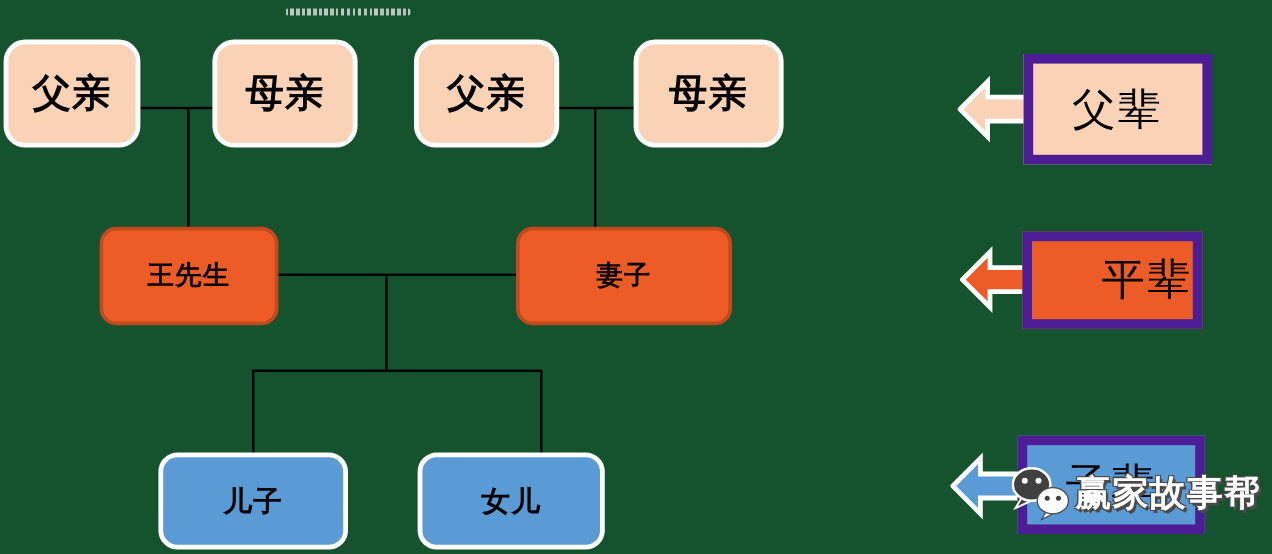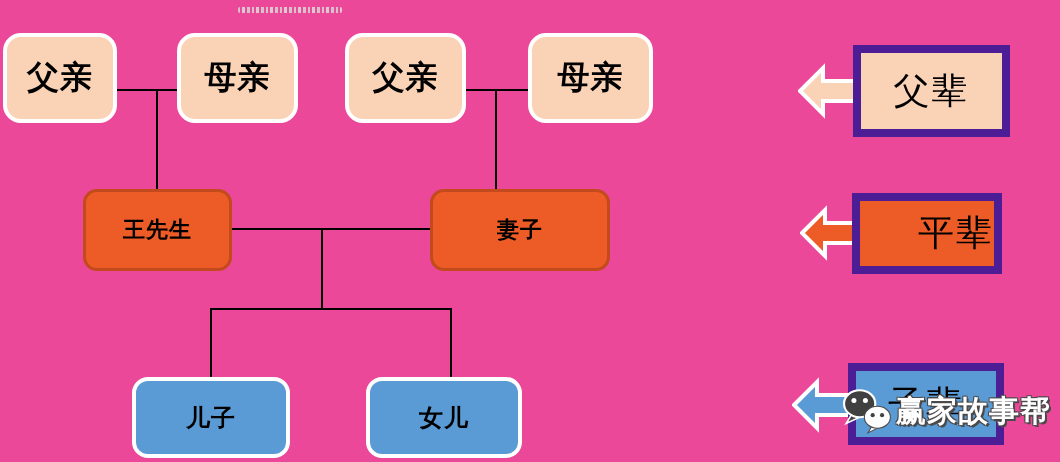--- a/index.html
+++ b/index.html
@@ -1,36 +1,36 @@
 <!DOCTYPE html>
 <html><head>
 <meta charset="utf-8">
 <style>
   html,body{margin:0;padding:0;background:#ffffff;}
   body{font-family:"Liberation Sans","DejaVu Sans",sans-serif;}
-  #stage{position:relative;width:1060px;height:462px;background:#ec4899;overflow:hidden;}
+  #stage{position:relative;width:1060px;height:462px;background:#14532d;overflow:hidden;}
 
   
   .node{
     position:absolute;display:flex;align-items:center;justify-content:center;
     box-sizing:border-box;font-weight:bold;color:#000;letter-spacing:1px;
   }
   .gen1{background:#FAD3B7;border:4px solid #ffffff;border-radius:18px;font-size:32px;}
   .gen2{background:#ED5B26;border:3px solid #C24A1C;border-radius:14px;font-size:22px;}
   .gen3{background:#5B9BD5;border:4px solid #ffffff;border-radius:16px;font-size:24px;}
 
   
   .g1a{left:3px;top:33px;width:114px;height:90px;}
   .g1b{left:177px;top:33px;width:121px;height:90px;}
   .g1c{left:345px;top:33px;width:121px;height:90px;}
   .g1d{left:528px;top:33px;width:125px;height:90px;}
   .g2a{left:83px;top:189px;width:149px;height:82px;}
   .g2b{left:430px;top:189px;width:180px;height:82px;}
   .g3a{left:132px;top:377px;width:158px;height:81px;}
-  .g3b{left:366px;top:377px;width:156px;height:81px;}
+  .g3b{left:348px;top:377px;width:156px;height:81px;}
 
   
   .line{position:absolute;background:#000000;}
   .l1{left:115px;top:89px;width:63px;height:2px;}
   .l2{left:156px;top:90px;width:2px;height:100px;}
   .l3{left:464px;top:89px;width:65px;height:2px;}
   .l4{left:495px;top:90px;width:2px;height:100px;}
   .l5{left:231px;top:228px;width:200px;height:2px;}
   .l6{left:321px;top:229px;width:2px;height:81px;}
   .l7{left:210px;top:308px;width:242px;height:2px;}

